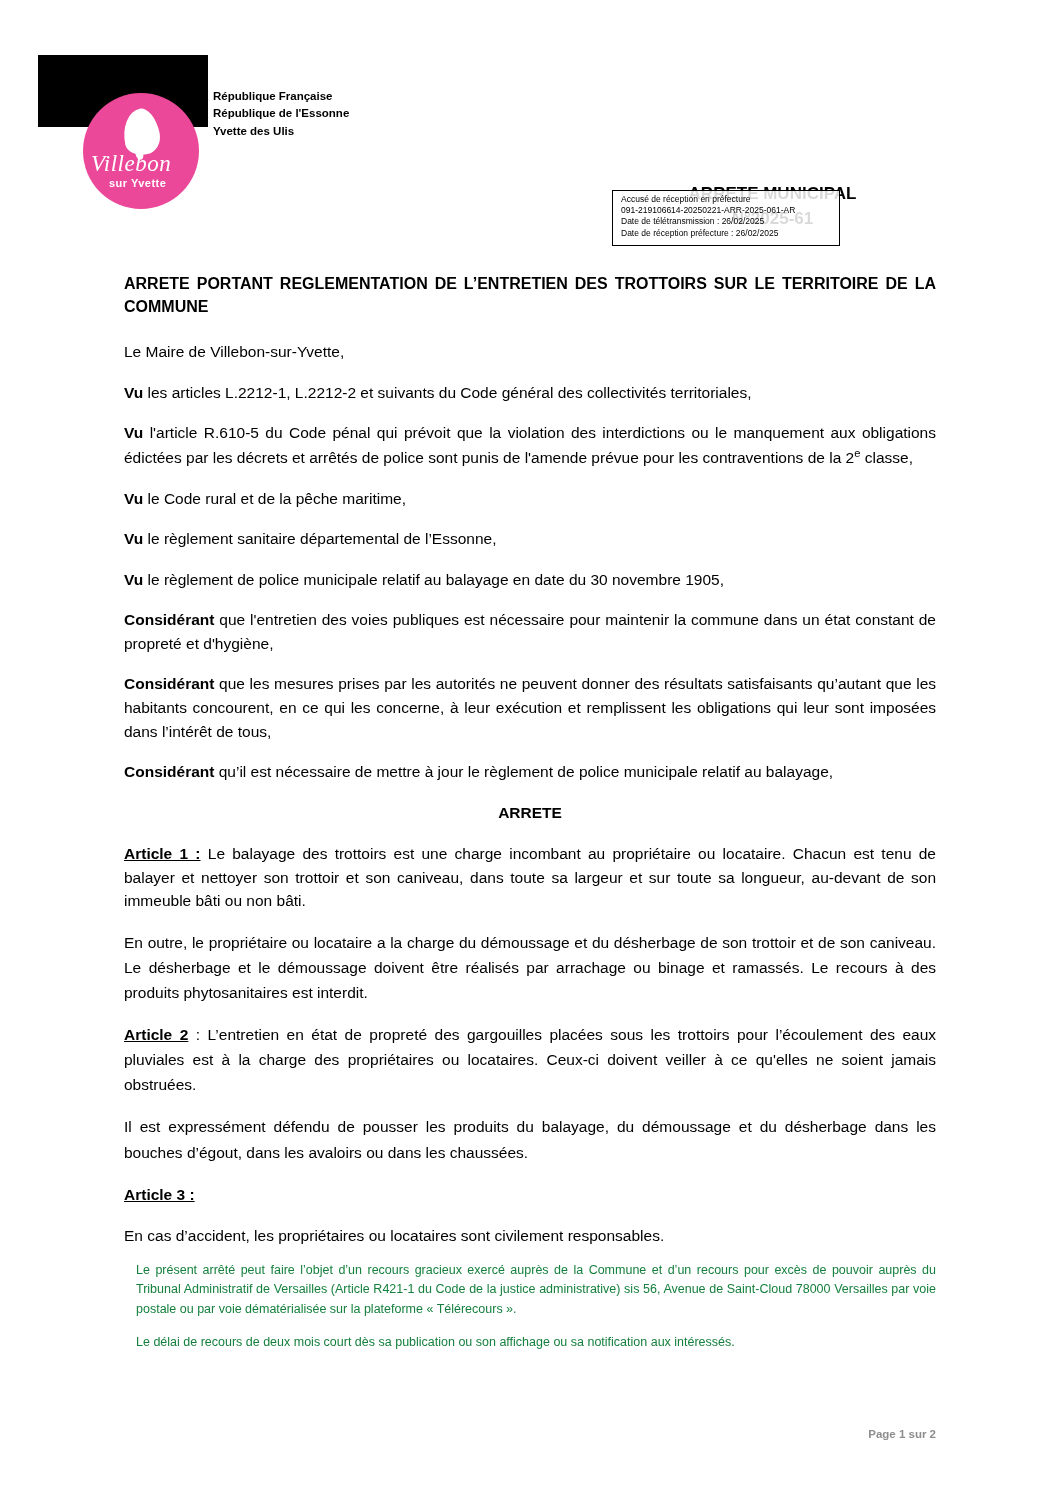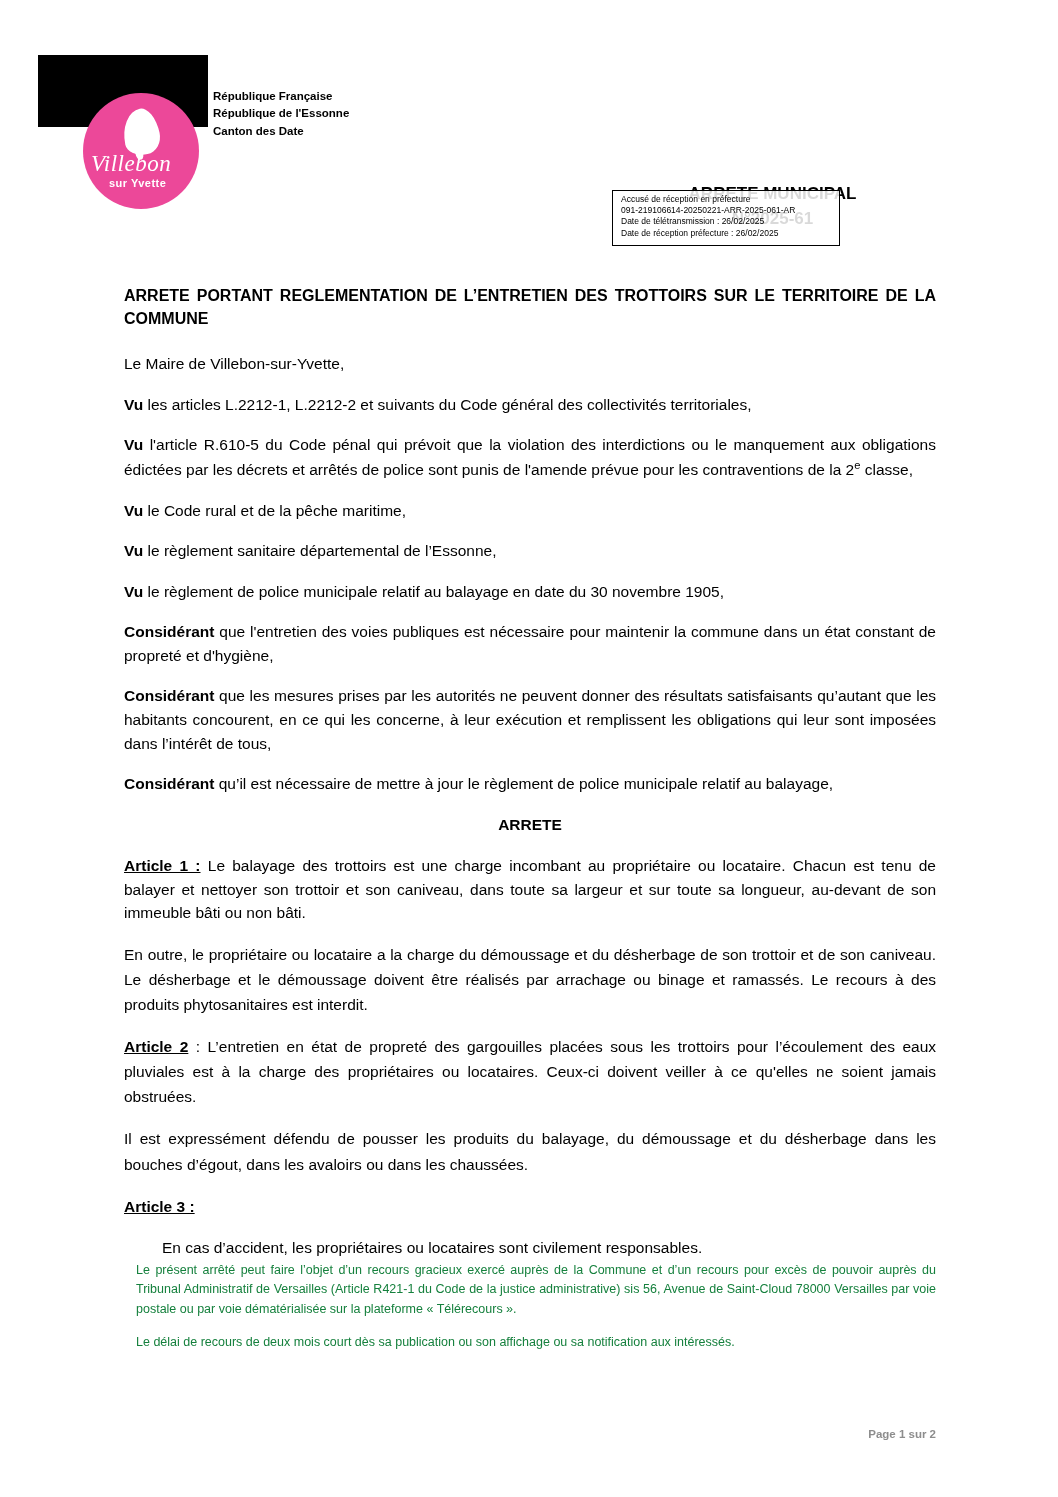--- a/index.html
+++ b/index.html
@@ -131,28 +131,28 @@
     left: 124px;
     width: 812px;
     font-size: 15.5px;
     line-height: 1.52;
   }
   .main-title {
     font-size: 16px;
     font-weight: bold;
     text-align: justify;
     text-align-last: left;
-    margin: 16px 0 22px 0;
+    margin: 4px 0 22px 0;
     line-height: 1.45;
   }
   p.para {
     margin: 0 0 17px 0;
     text-align: justify;
   }
-  p.para.last-left { text-align: left; margin-left: 38px; }
+  p.para.last-left { text-align: left; }
   b.lead { font-weight: bold; }
   .center-bold {
     text-align: center;
     font-weight: bold;
     margin: 16px 0 18px 0;
     font-size: 15.5px;
   }
   .art {
     text-decoration: underline;
     font-weight: bold;
@@ -194,21 +194,21 @@
   <div class="header">
     <div class="logo-block"></div>
     <div class="logo-circle">
       <div class="logo-swan"></div>
       <div class="logo-word">Villebon</div>
       <div class="logo-sub">sur Yvette</div>
     </div>
     <div class="admin-lines">
       <div>République Française</div>
       <div>République de l'Essonne</div>
-      <div>Canton des Date</div>
+      <div>Yvette des Ulis</div>
     </div>
   </div>
 
   <div class="doc-title">
     <div>ARRETE MUNICIPAL</div>
     <div>N°2025-61</div>
   </div>
 
   <div class="stamp">
     <div>Accusé de réception en préfecture</div>

